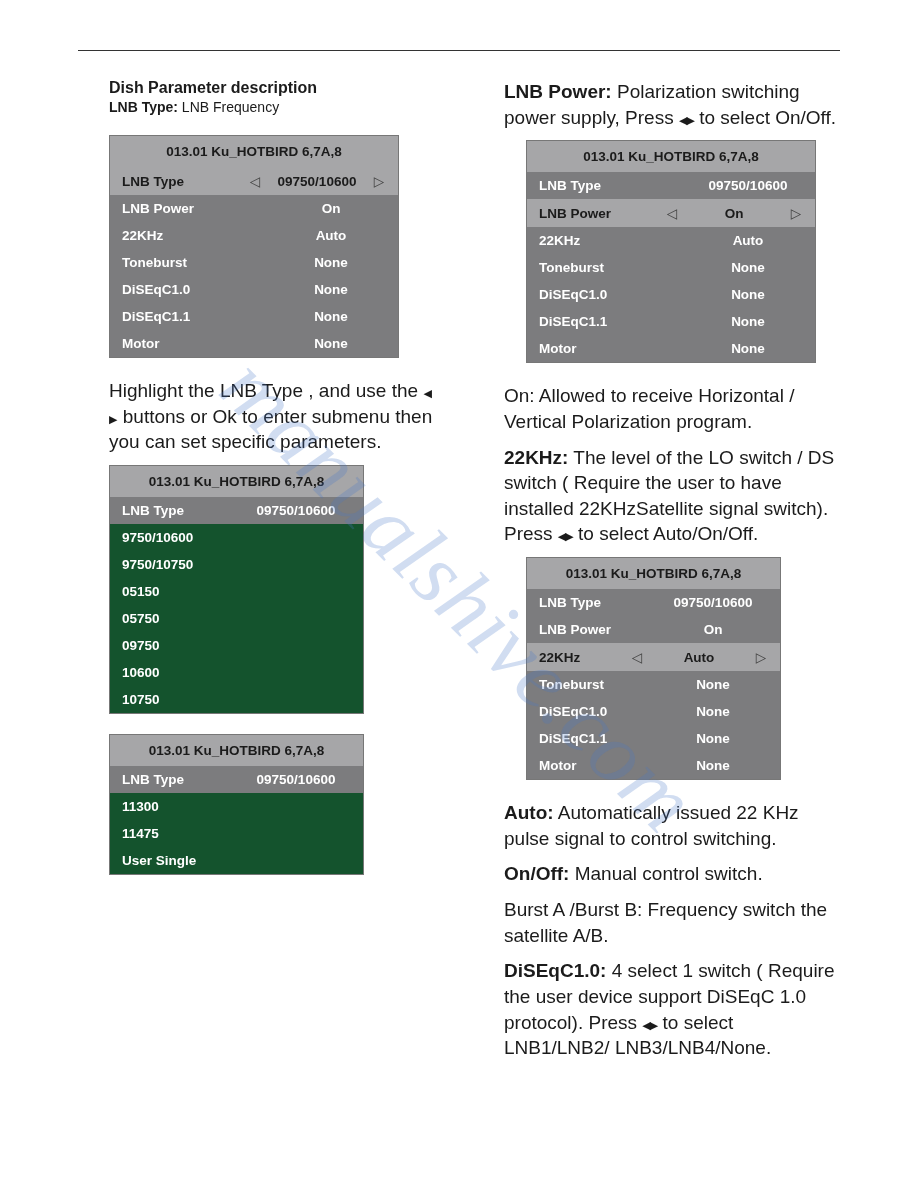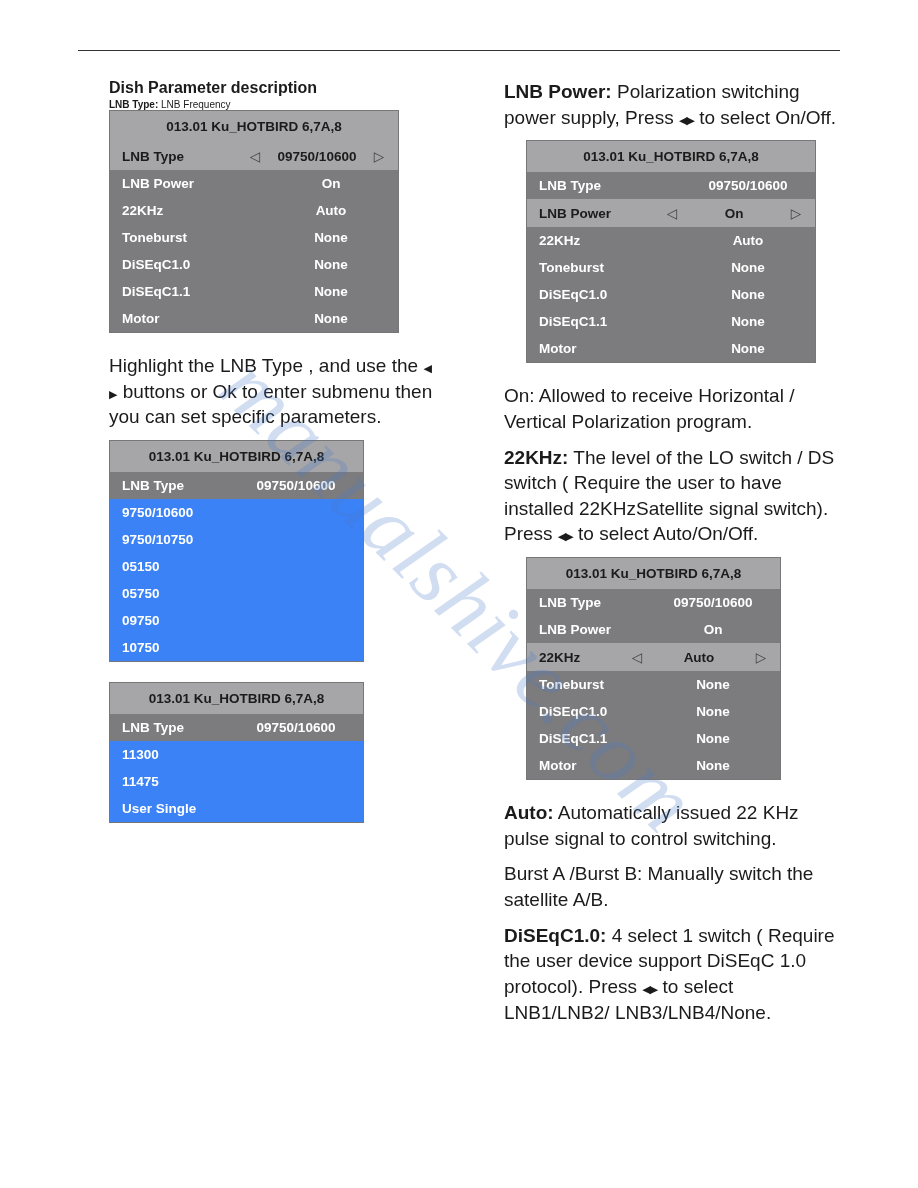--- a/index.html
+++ b/index.html
@@ -10,38 +10,38 @@
     height: 1188px;
     position: relative;
     padding: 50px 78px 60px 78px;
     color: #1b1b1b;
     overflow: hidden;
   }
   .topline { border-top: 1px solid #333; margin-bottom: 28px; }
   .cols { display: flex; gap: 28px; }
   .col { flex: 1; min-width: 0; padding-left: 31px; }
   h3.section { font-size: 16px; font-weight: 700; margin-bottom: 2px; }
-  p.sub { font-size: 10px; }
+  p.sub { font-size: 14px; margin-bottom: 20px; }
   p.body { font-size: 19px; line-height: 1.35; margin-bottom: 10px; }
   .b { font-weight: 700; }
 
   
   .panel { width: 290px; border: 1px solid #777; margin-bottom: 20px; font-size: 13.5px; }
   .panel.sm { width: 255px; }
   .panel .title {
     background: #a6a6a8; color: #1b1b1b; font-weight: 700;
     text-align: center; padding: 8px 6px;
   }
   .panel .row {
     display: flex; align-items: center;
     background: #7c7c7e; color: #fff; font-weight: 700;
     padding: 6px 12px;
   }
   .panel .row.sel { background: #a6a6a8; color: #1b1b1b; }
-  .panel .row.list { font-weight: 700; color: #fff; background: #3b82f6; }
+  .panel .row.list { font-weight: 700; color: #fff; background: #14532d; }
   .panel .row .lbl { flex: 1; }
   .panel .row .val { width: 110px; text-align: center; position: relative; }
   .panel .row .arrow { width: 14px; text-align: center; font-weight: 400; }
   .panel .row .arrow.l::before { content: "◁"; color: #666; }
   .panel .row .arrow.r::before { content: "▷"; color: #666; }
   .panel .row.sel .arrow.l::before,
   .panel .row.sel .arrow.r::before { color: #444; }
 
   
   .btn-lr::before { content: "◀▶"; font-size: 11px; letter-spacing: -1px; }
@@ -130,20 +130,23 @@
       <div class="row list">
           <span class="lbl">05150</span>
         </div>
       <div class="row list">
           <span class="lbl">05750</span>
         </div>
       <div class="row list">
           <span class="lbl">09750</span>
         </div>
       <div class="row list">
+          <span class="lbl">10600</span>
+        </div>
+      <div class="row list">
           <span class="lbl">10750</span>
         </div>
     </div>
 
     <div class="panel sm">
       <div class="title">013.01 Ku_HOTBIRD 6,7A,8</div>
       <div class="row">
         <span class="lbl">LNB Type</span>
         <span class="val">09750/10600</span>
       </div>
@@ -233,20 +236,23 @@
       </div>
       <div class="row">
         <span class="lbl">Motor</span>
         <span class="val">None</span>
       </div>
     </div>
 
     <p class="body">
       <span class="b">Auto:</span><span> Automatically issued 22 KHz pulse signal to control switching.</span>
     </p>
-    <p class="body">Burst A /Burst B: Manually switch the satellite A/B.</p>
+    <p class="body">
+      <span class="b">On/Off:</span><span> Manual control switch.</span>
+    </p>
+    <p class="body">Burst A /Burst B: Frequency switch the satellite A/B.</p>
     <p class="body">
       <span class="b">DiSEqC1.0:</span><span> 4 select 1 switch ( Require the user device support DiSEqC 1.0 protocol). Press </span><span class="btn-lr"></span><span> to select LNB1/LNB2/ LNB3/LNB4/None.</span>
     </p>
   </div>
 </div>
 
 <div class="wm">manualshive.com</div>
 
 </body></html>

